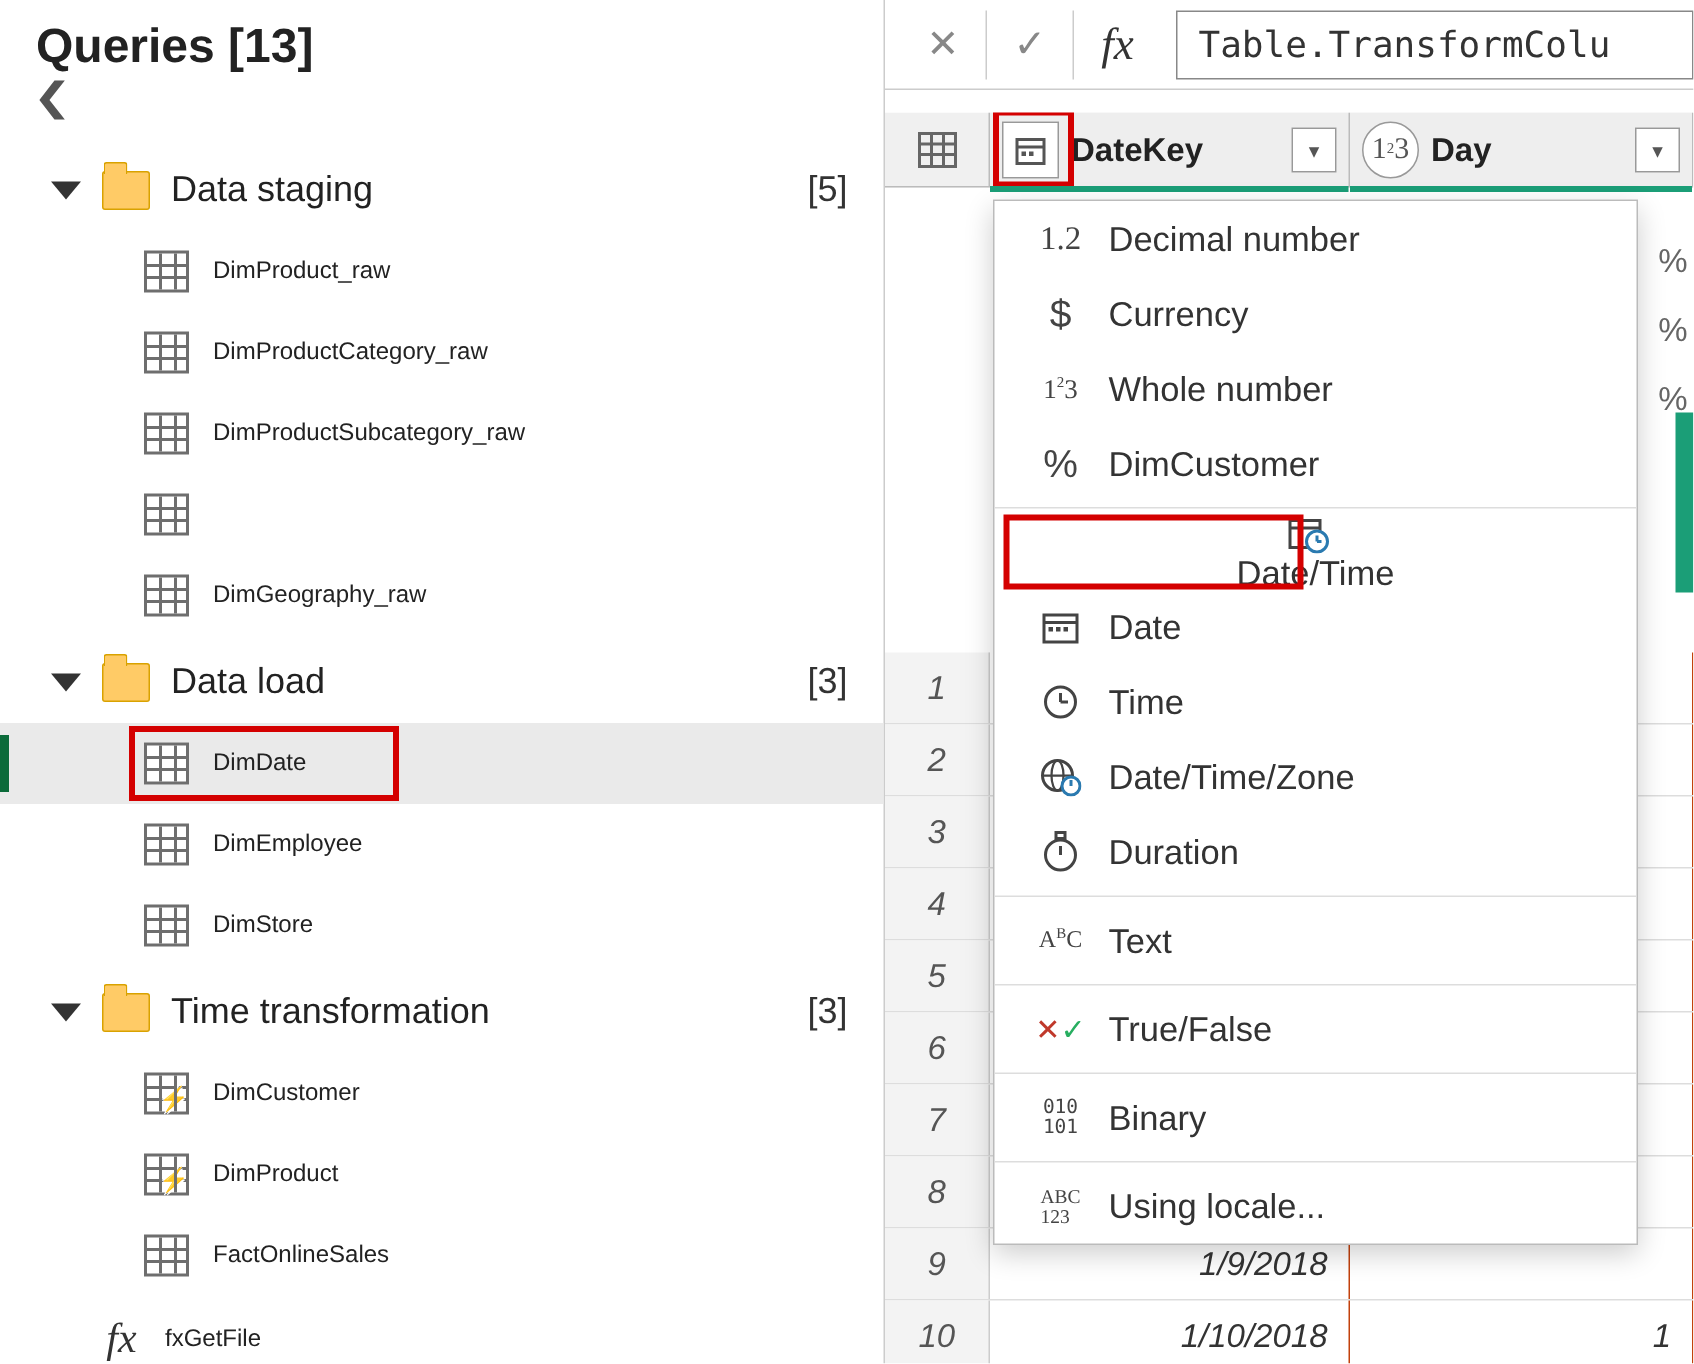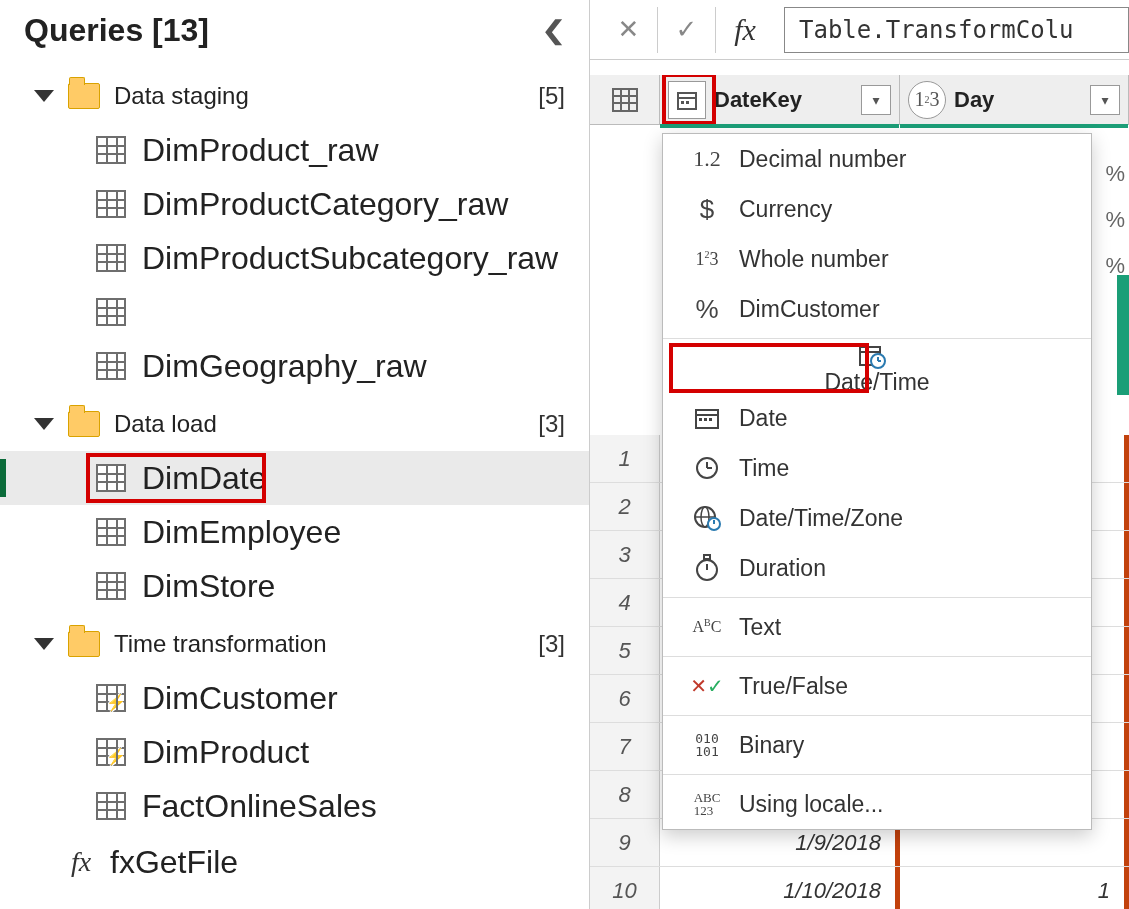--- a/index.html
+++ b/index.html
@@ -16,22 +16,23 @@
 
   
   .sidebar {
     width: 590px;
     border-right: 1px solid #ccc;
     padding-top: 12px;
     position: relative;
   }
   .sidebar-header {
     display: flex;
-    align-items: center;
+    align-items: flex-start;
     padding: 0 24px 18px 24px;
+    flex-direction: column;
   }
   .sidebar-title {
     font-size: 32px;
     font-weight: 600;
     flex: 1;
   }
   .collapse-chevron {
     font-size: 26px;
     color: #555;
     transform: scaleX(1.2);
@@ -117,21 +118,21 @@
   .table-icon.bolt::after {
     box-shadow: 10px 0 0 #6e6e6e;
   }
   .bolt-overlay {
     position: absolute;
     right: -2px; bottom: -2px;
     font-size: 16px;
     color: #e8a000;
     text-shadow: -1px -1px 0 #fff, 1px -1px 0 #fff, -1px 1px 0 #fff, 1px 1px 0 #fff;
   }
-  .item-label { font-size: 32px; }
+  .item-label { font-size: 16px; }
   .fx-icon {
     font-family: "Times New Roman", serif;
     font-style: italic;
     font-size: 28px;
     margin-right: 14px;
     width: 30px;
     display: inline-block;
     text-align: center;
     color: #333;
   }
@@ -237,21 +238,21 @@
   }
   .rownum {
     width: 70px;
     border-right: 1px solid #ccc;
     display: flex; align-items: center; justify-content: center;
     background: #f3f3f3;
     font-style: italic;
     color: #555;
   }
   .cell {
-    border-right: 5px solid #c2410c;
+    border-right: 1px solid #c2410c;
     display: flex; align-items: center; justify-content: flex-end;
     padding: 0 14px;
     font-style: italic;
     color: #333;
   }
 
   
   .type-menu {
     position: absolute;
     top: 58px;

